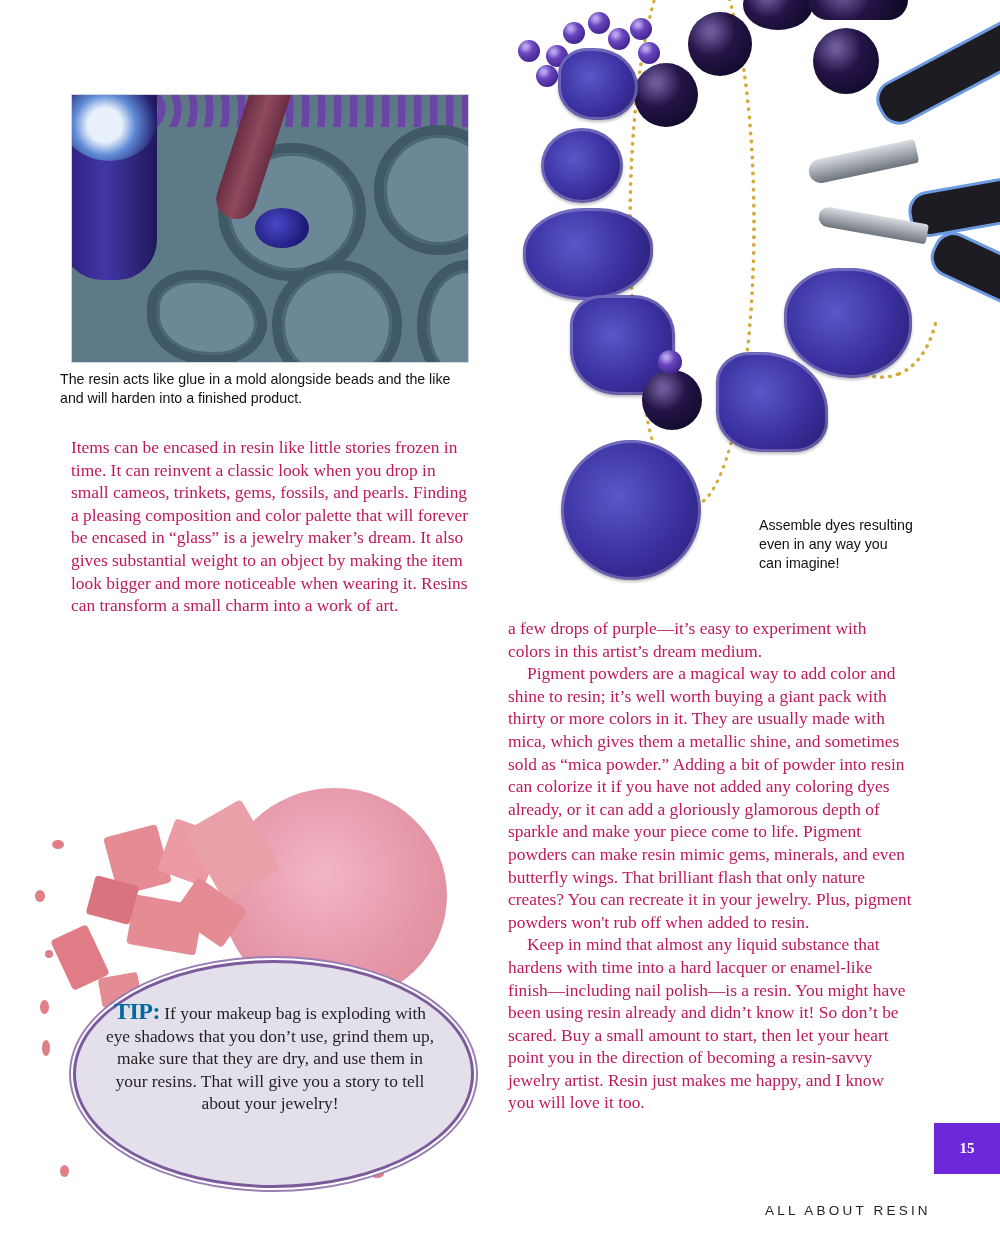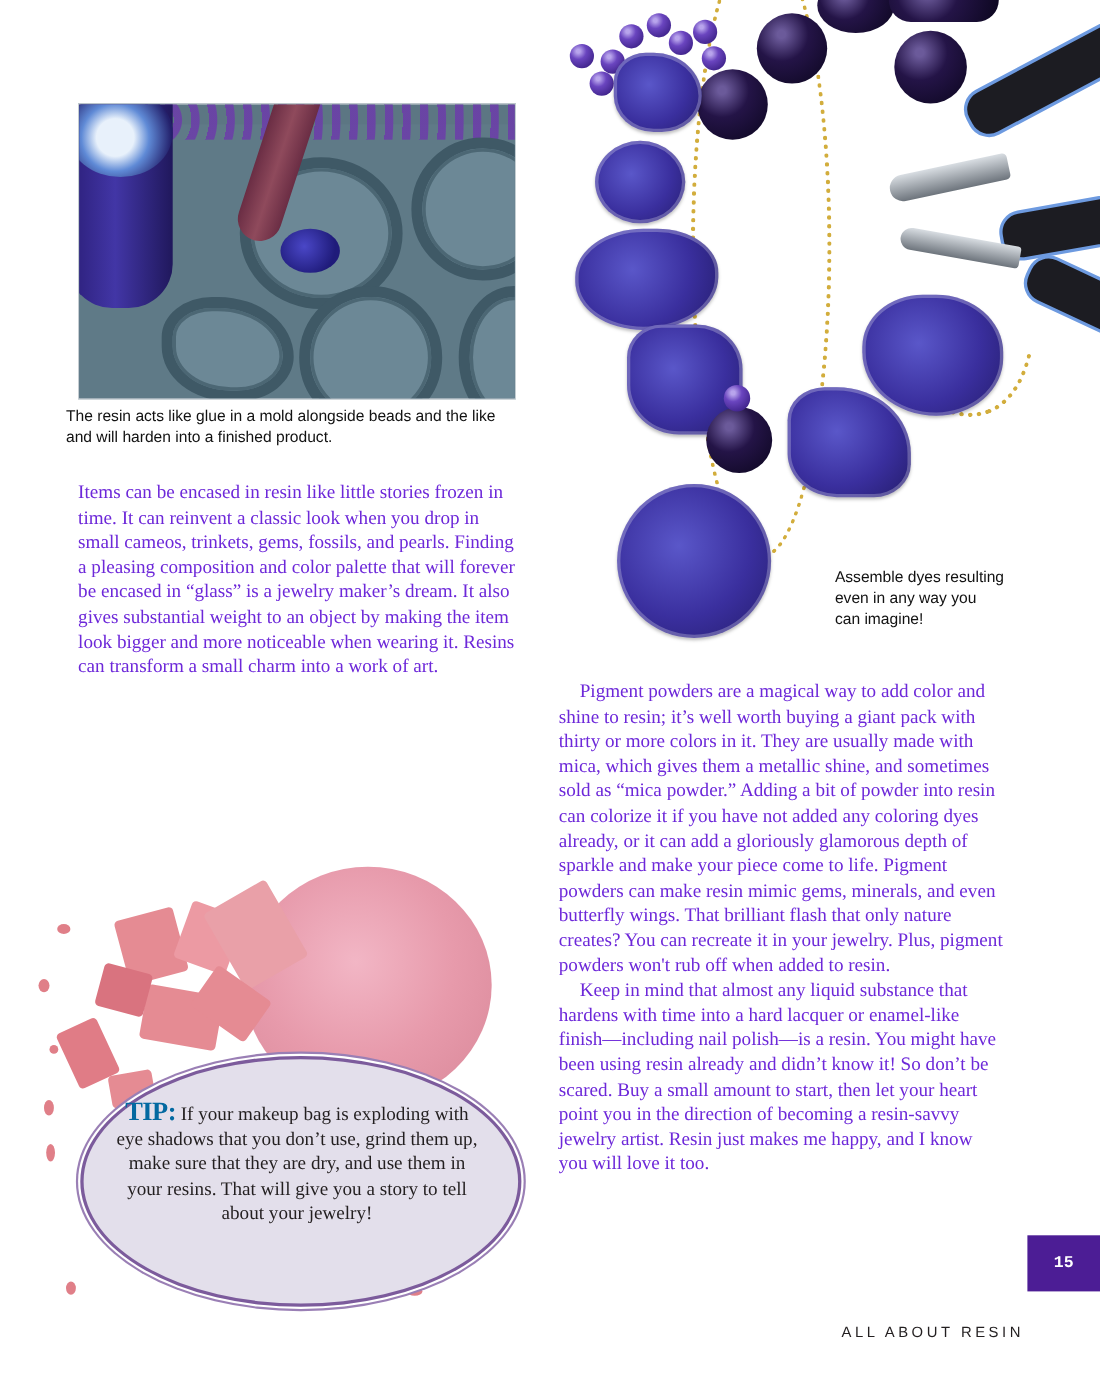--- a/index.html
+++ b/index.html
@@ -47,21 +47,21 @@
     .bigbead { position:absolute; border-radius:50%;
       background: radial-gradient(circle at 35% 30%, #6b5a9a 0 6%, #241447 40%, #0f0824 90%); }
     .pendant { position:absolute; background: radial-gradient(circle at 40% 40%, #5a57c9 0%, #3a2f9e 55%, #241c6b 100%);
       box-shadow: inset 0 0 0 3px rgba(255,255,255,.25), 0 2px 3px rgba(0,0,0,.25); }
     .chain { position:absolute; border:4px dotted #d2ad3c; border-radius:50%; }
     .plier-handle { position:absolute; background:#1c1c22; border: 3px solid #6d9ae0; border-radius: 20px; }
     .plier-jaw { position:absolute; background: linear-gradient(180deg,#d8dde2,#6d747c); }
 
     
     .body-text {
-      font-size: 17.4px; line-height: 22.6px; color: #6d28d9;
+      font-size: 17.4px; line-height: 22.6px; color: #be185d;
     }
     .body-text p { margin: 0; text-indent: 0; }
     .body-text p.indent { text-indent: 19px; }
     #col-left { left: 71px; top: 436px; width: 400px; }
     #col-right { left: 508px; top: 617px; width: 405px; }
 
     
     #eyeshadow { left: 0; top: 780px; width: 470px; height: 420px; }
     .shadow-disc { position:absolute; left:222px; top:8px; width:225px; height:215px; border-radius:50%;
       background: radial-gradient(circle at 45% 40%, #f2b6c5 0%, #e79aab 50%, #d88798 100%); }
@@ -74,22 +74,22 @@
       box-shadow: 0 0 0 2px #ffffff, 0 0 0 4px #9a7fb5;
     }
     #tip-text {
       left: 100px; top: 1000px; width: 340px; text-align: center;
       font-size: 17.4px; line-height: 22.6px; color: #231f20;
     }
     .tip-label { color: #0369a1; font-weight: bold; font-size: 24px; letter-spacing: -0.5px; }
 
     
     #page-tab {
-      left: 934px; top: 1123px; width: 66px; height: 51px; background: #4c1d95;
-      color: #ffffff; font-family: Liberation Mono, monospace;
+      left: 934px; top: 1123px; width: 66px; height: 51px; background: #6d28d9;
+      color: #ffffff; font-family: Liberation Serif, serif;
       font-weight: bold; font-size: 15px; display:flex; align-items:center; justify-content:center;
     }
     #running-footer {
       left: 765px; top: 1203px; font-family: "Liberation Sans", "DejaVu Sans", sans-serif;
       font-size: 13.5px; letter-spacing: 3.2px; color: #231f20;
     }
   </style>
 </head>
 <body>
 
@@ -148,20 +148,21 @@
   <div>Assemble dyes resulting</div>
   <div>even in any way you</div>
   <div>can imagine!</div>
 </div>
 
 <div id="col-left" class="abs body-text">
   <p>Items can be encased in resin like little stories frozen in time. It can reinvent a classic look when you drop in small cameos, trinkets, gems, fossils, and pearls. Finding a pleasing composition and color palette that will forever be encased in “glass” is a jewelry maker’s dream. It also gives substantial weight to an object by making the item look bigger and more noticeable when wearing it. Resins can transform a small charm into a work of art.</p>
 </div>
 
 <div id="col-right" class="abs body-text">
+  <p>a few drops of purple—it’s easy to experiment with colors in this artist’s dream medium.</p>
   <p class="indent">Pigment powders are a magical way to add color and shine to resin; it’s well worth buying a giant pack with thirty or more colors in it. They are usually made with mica, which gives them a metallic shine, and sometimes sold as “mica powder.” Adding a bit of powder into resin can colorize it if you have not added any coloring dyes already, or it can add a gloriously glamorous depth of sparkle and make your piece come to life. Pigment powders can make resin mimic gems, minerals, and even butterfly wings. That brilliant flash that only nature creates? You can recreate it in your jewelry. Plus, pigment powders won't rub off when added to resin.</p>
   <p class="indent">Keep in mind that almost any liquid substance that hardens with time into a hard lacquer or enamel-like finish—including nail polish—is a resin. You might have been using resin already and didn’t know it! So don’t be scared. Buy a small amount to start, then let your heart point you in the direction of becoming a resin-savvy jewelry artist. Resin just makes me happy, and I know you will love it too.</p>
 </div>
 
 <div id="eyeshadow" class="abs">
   <div class="shadow-disc"></div>
   <div class="shard" style="left:110px;top:50px;width:55px;height:60px;transform:rotate(-15deg);"></div>
   <div class="shard" style="left:165px;top:45px;width:50px;height:55px;transform:rotate(20deg);background:#ec9aa3;"></div>
   <div class="shard" style="left:200px;top:30px;width:65px;height:80px;transform:rotate(-30deg);background:#e9a0a8;"></div>
   <div class="shard" style="left:130px;top:120px;width:70px;height:50px;transform:rotate(10deg);"></div>

